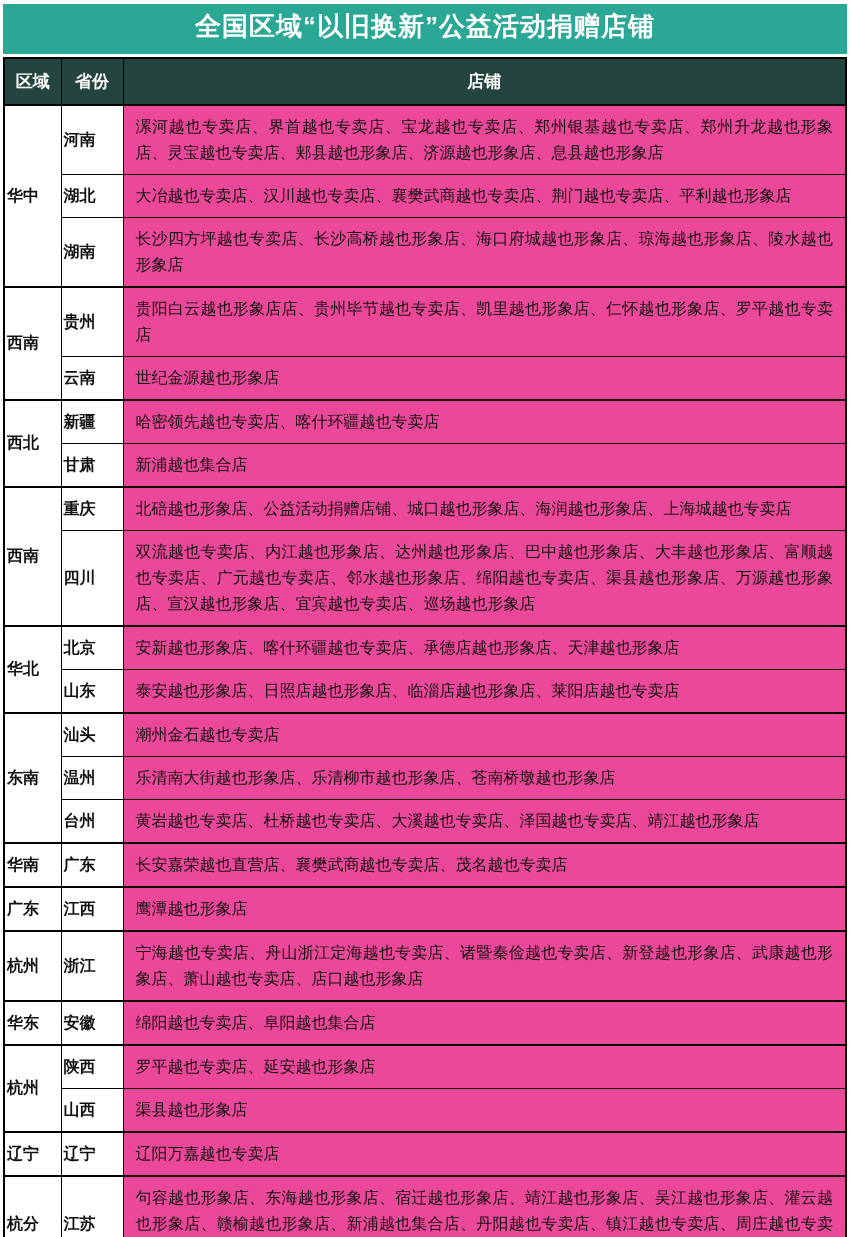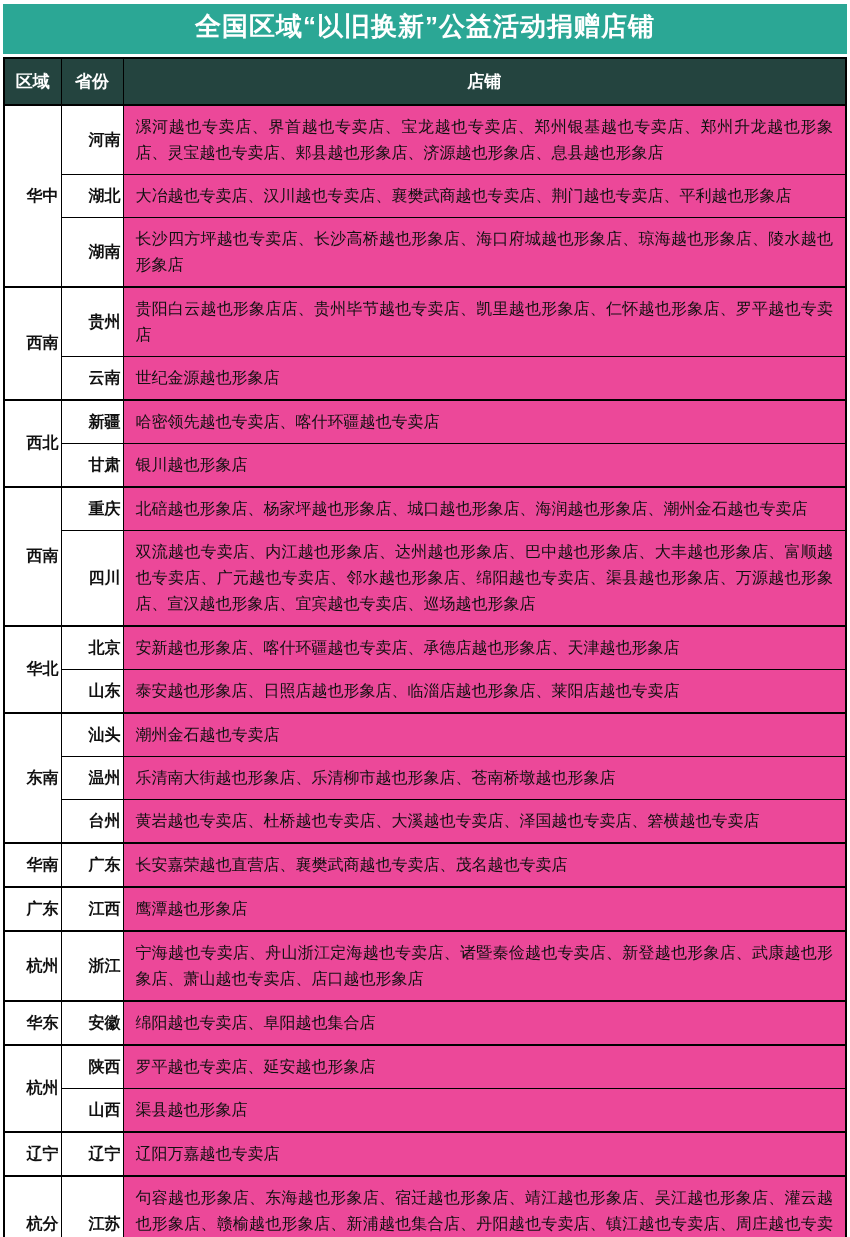--- a/index.html
+++ b/index.html
@@ -42,21 +42,21 @@
     padding: 11px 4px;
     text-align: center;
   }
   .store-table tbody.group {
     border-top: 2px solid #000000;
     border-bottom: 2px solid #000000;
   }
   col.c-region  { width: 57px; }
   col.c-province{ width: 62px; }
   td.region, td.province {
-    text-align: right;
+    text-align: left;
     vertical-align: middle;
     font-weight: bold;
     font-size: 16px;
     padding: 6px 2px;
     background: #ffffff;
   }
   td.stores {
     font-size: 16px;
     line-height: 26px;
     padding: 8px 12px;
@@ -117,29 +117,29 @@
     </tbody>
 
     <tbody class="group">
       <tr>
         <td class="region" rowspan="2">西北</td>
         <td class="province">新疆</td>
         <td class="stores">哈密领先越也专卖店、喀什环疆越也专卖店</td>
       </tr>
       <tr>
         <td class="province">甘肃</td>
-        <td class="stores">银川越也形象店</td>
+        <td class="stores">新浦越也集合店</td>
       </tr>
     </tbody>
 
     <tbody class="group">
       <tr>
         <td class="region" rowspan="2">西南</td>
         <td class="province">重庆</td>
-        <td class="stores">北碚越也形象店、杨家坪越也形象店、城口越也形象店、海润越也形象店、潮州金石越也专卖店</td>
+        <td class="stores">北碚越也形象店、公益活动捐赠店铺、城口越也形象店、海润越也形象店、上海城越也专卖店</td>
       </tr>
       <tr>
         <td class="province">四川</td>
         <td class="stores">双流越也专卖店、内江越也形象店、达州越也形象店、巴中越也形象店、大丰越也形象店、富顺越也专卖店、广元越也专卖店、邻水越也形象店、绵阳越也专卖店、渠县越也形象店、万源越也形象店、宣汉越也形象店、宜宾越也专卖店、巡场越也形象店</td>
       </tr>
     </tbody>
 
     <tbody class="group">
       <tr>
         <td class="region" rowspan="2">华北</td>
@@ -157,21 +157,21 @@
         <td class="region" rowspan="3">东南</td>
         <td class="province">汕头</td>
         <td class="stores">潮州金石越也专卖店</td>
       </tr>
       <tr>
         <td class="province">温州</td>
         <td class="stores">乐清南大街越也形象店、乐清柳市越也形象店、苍南桥墩越也形象店</td>
       </tr>
       <tr>
         <td class="province">台州</td>
-        <td class="stores">黄岩越也专卖店、杜桥越也专卖店、大溪越也专卖店、泽国越也专卖店、箬横越也专卖店</td>
+        <td class="stores">黄岩越也专卖店、杜桥越也专卖店、大溪越也专卖店、泽国越也专卖店、靖江越也形象店</td>
       </tr>
     </tbody>
 
     <tbody class="group">
       <tr>
         <td class="region">华南</td>
         <td class="province">广东</td>
         <td class="stores">长安嘉荣越也直营店、襄樊武商越也专卖店、茂名越也专卖店</td>
       </tr>
     </tbody>

